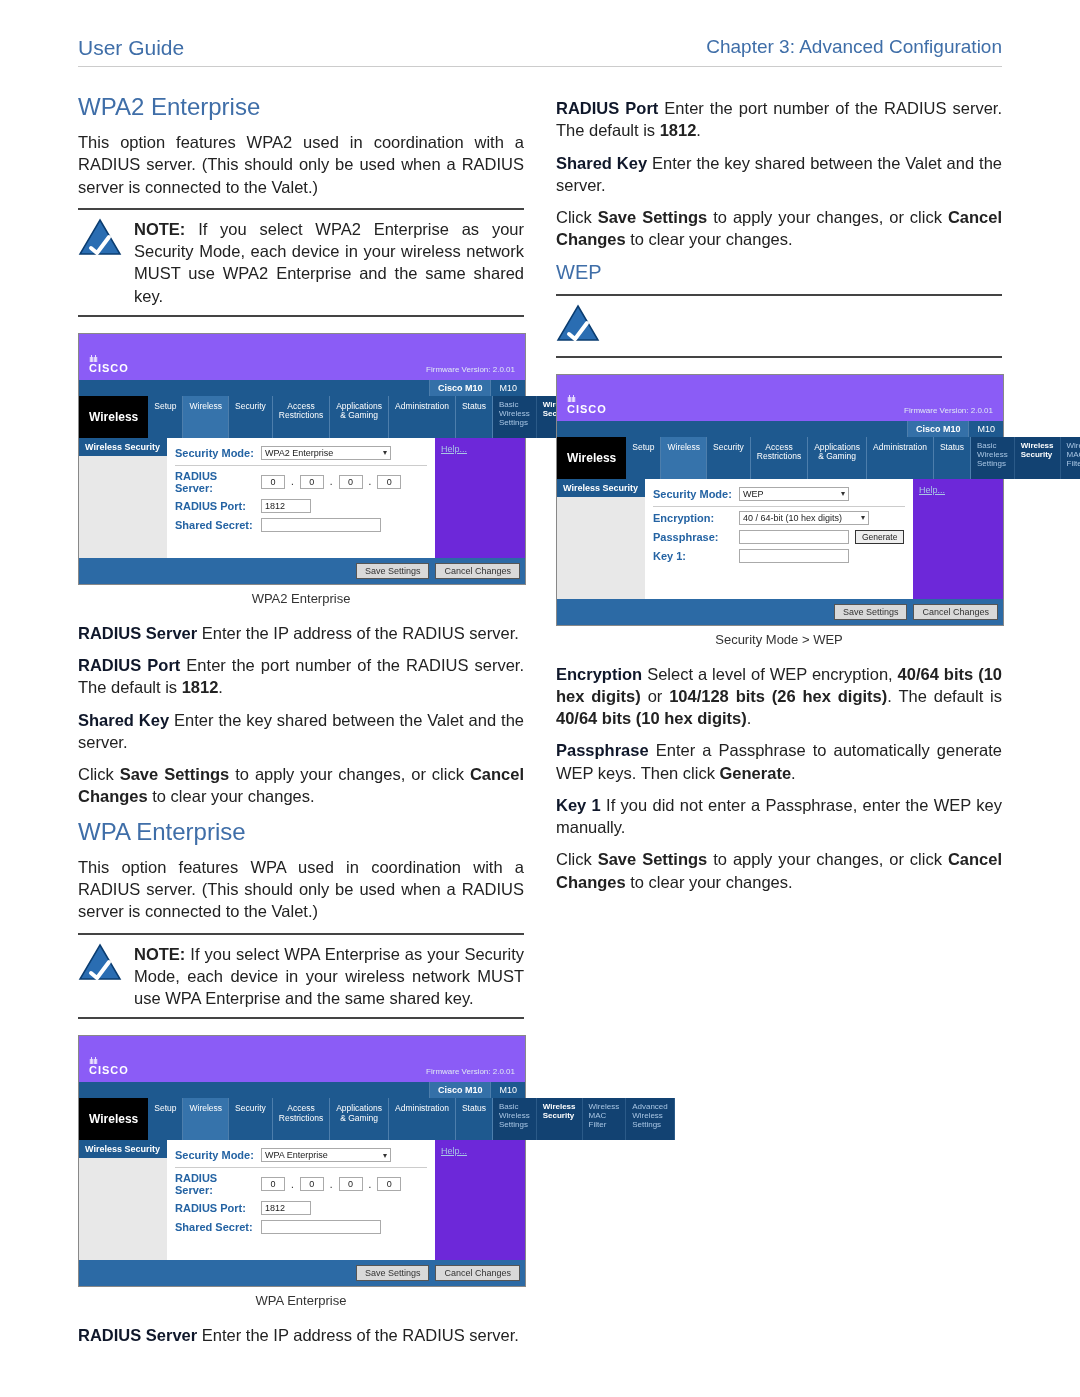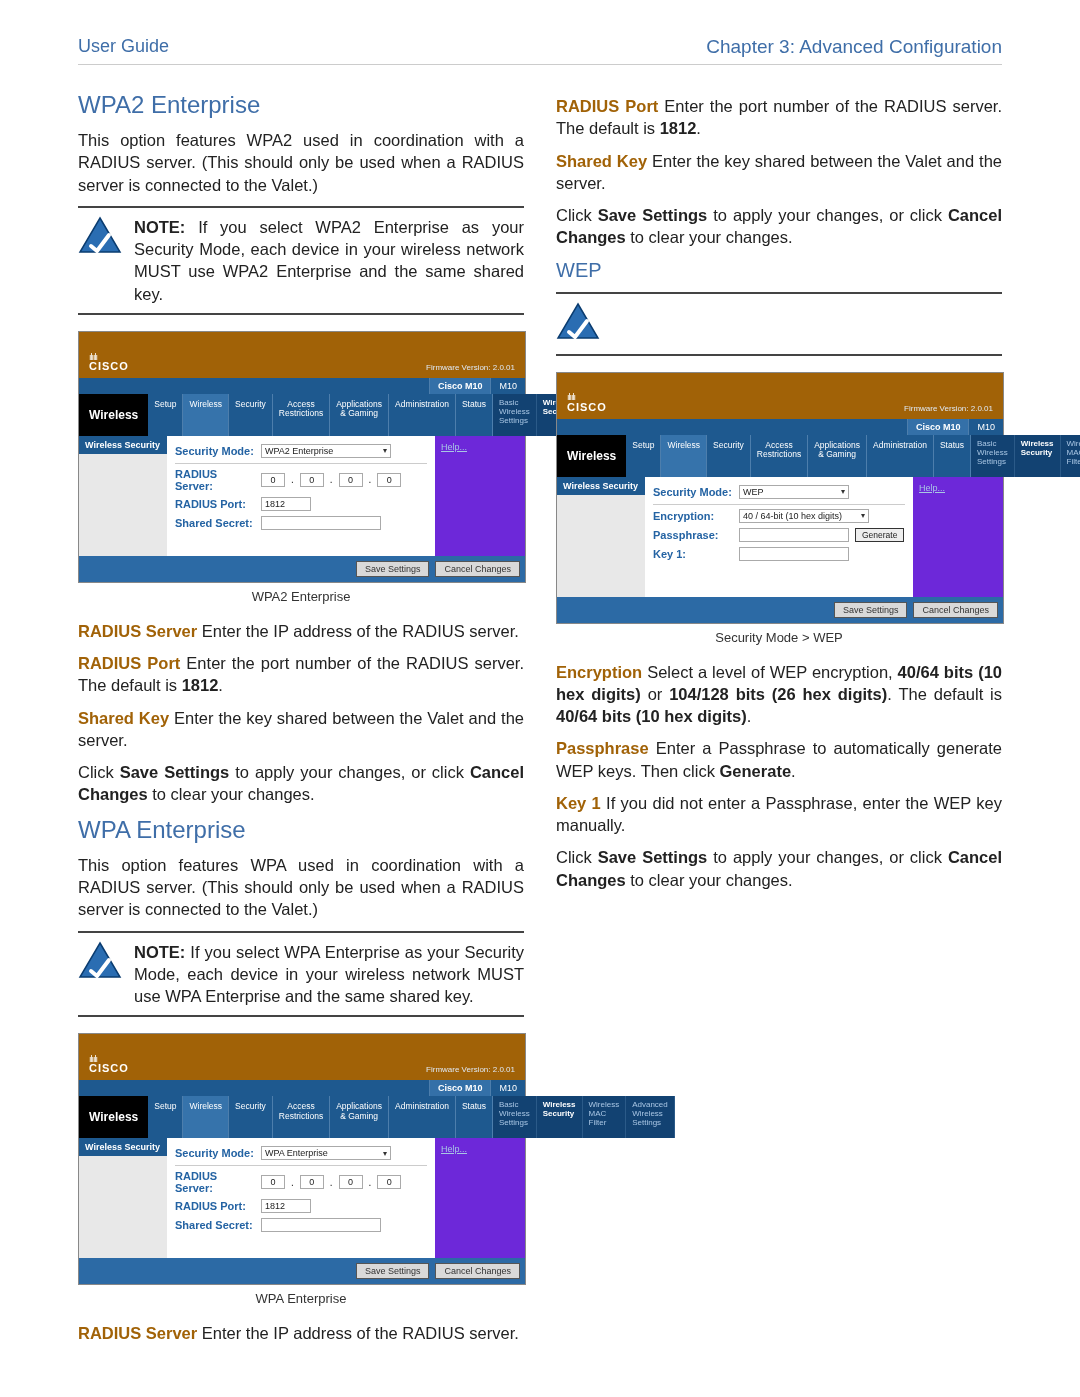--- a/index.html
+++ b/index.html
@@ -17,21 +17,21 @@
   }
   .topbar {
     display: flex;
     justify-content: space-between;
     border-bottom: 1px solid #ccc;
     padding-bottom: 6px;
     margin-bottom: 20px;
   }
   .user-guide {
     color: #3f6ea8;
-    font-size: 18px;
+    font-size: 21px;
   }
   .chapter {
     color: #3f6ea8;
     font-size: 19px;
   }
   .columns {
     display: flex;
     gap: 32px;
   }
   .col {
@@ -50,21 +50,21 @@
     font-size: 20px;
     margin: 6px 0 6px 0;
   }
   p {
     font-size: 16.5px;
     line-height: 1.35;
     margin: 10px 0;
     text-align: justify;
   }
   .emph {
-    color: #a16207;
+    color: #0f172a;
     font-weight: 700;
   }
   .bold {
     font-weight: 700;
   }
   .note-block {
     display: flex;
     gap: 12px;
     border-top: 2px solid #444;
     border-bottom: 2px solid #444;
@@ -80,21 +80,21 @@
   
   .router {
     width: 100%;
     border: 1px solid #888;
     font-family: Arial, sans-serif;
     font-size: 10px;
     background: #fff;
     margin-top: 6px;
   }
   .router-head {
-    background: #a16207;
+    background: #8b5cf6;
     color: #fff;
     padding: 6px 10px;
     display: flex;
     justify-content: space-between;
     align-items: flex-end;
     height: 34px;
   }
   .cisco {
     font-family: Arial, sans-serif;
     letter-spacing: 1px;

